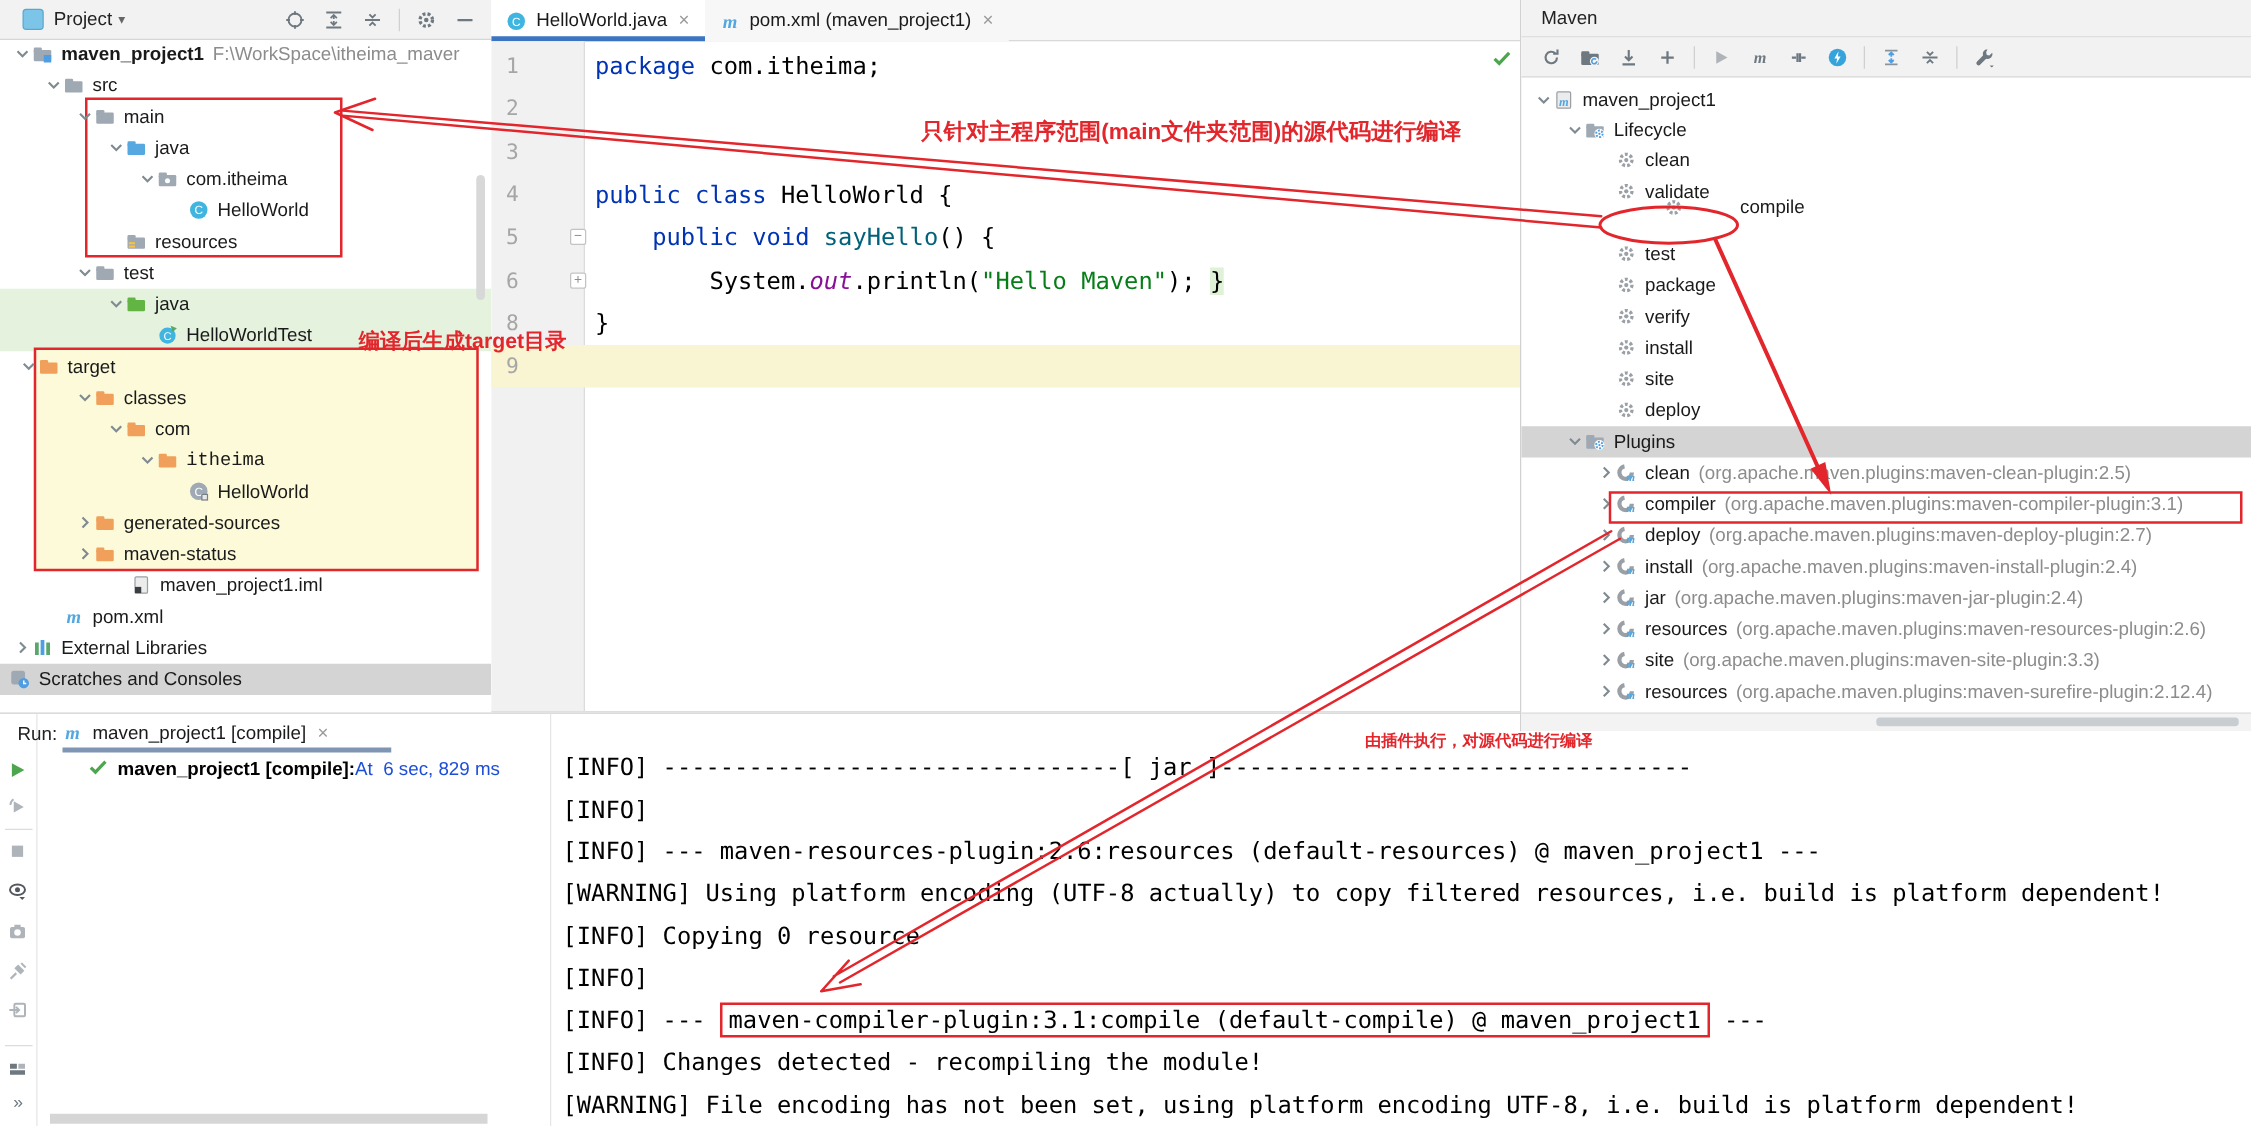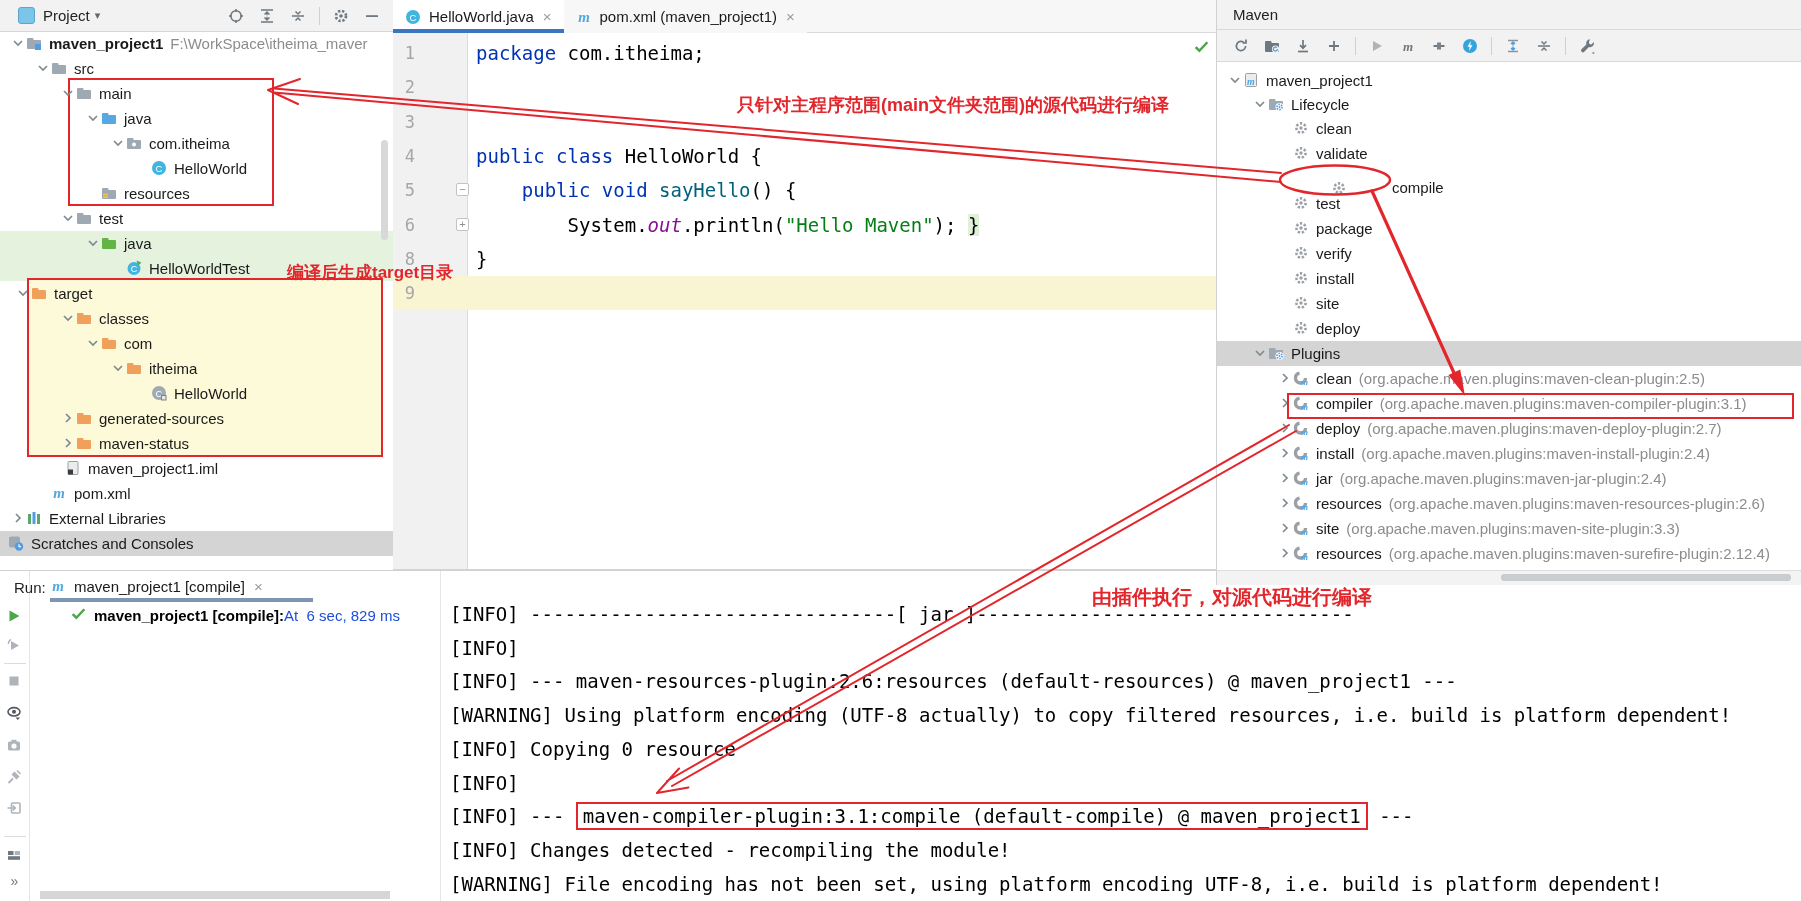--- a/index.html
+++ b/index.html
@@ -92,21 +92,21 @@
   #run-divider { position:absolute; left:440px; top:0; width:1px; height:100%; background:#E6E6E6; }
   #console { position:absolute; left:450px; top:0; right:0; height:100%; }
   .conline { position:absolute; left:0; white-space:pre; font-family:"DejaVu Sans Mono", monospace;
     font-size:19px; line-height:30px; height:30px; color:#000; }
   .conbox { border:2px solid #E2262C; padding:1px 5px; }
 
   
   .redann { position:absolute; color:#E2262C; font-weight:bold; z-index:70; white-space:nowrap; }
   #ann-compile-scope { left:737px; top:93px; font-size:18px; }
   #ann-target-dir { left:287px; top:261px; font-size:17px; }
-  #ann-plugin-exec { left:1092px; top:584px; font-size:20px; }
+  #ann-plugin-exec { left:1092px; top:584px; font-size:13px; }
   #arrow-overlay { position:absolute; left:0; top:0; width:1801px; height:901px; z-index:60;
     pointer-events:none; }
 </style>
 </head>
 <body>
 
 <div id="root">
 
   <div id="project-panel">
     <div id="project-header">
@@ -320,21 +320,21 @@
             </svg>
           </span>
           <span class="ticon">
             <svg width="16" height="16" viewBox="0 0 16 16">
               <rect x="1" y="3" width="6.5" height="4" rx="1" fill="#F0A05A"></rect>
               <rect x="1" y="5" width="14" height="9" rx="1" fill="#F0A05A"></rect>
             </svg>
           </span>
           <span class="tlabel">com</span>
         </div>
-        <div class="trow" style="top: 355.5px; padding-left: 110px;">
+        <div class="trow" style="top: 355.5px; padding-left: 110px; font-family: Liberation Mono, monospace;">
           <span class="chev">
             <svg width="16" height="16" viewBox="0 0 16 16">
               <path d="M4 6l4 4 4-4" stroke="#7F8B91" stroke-width="1.7" fill="none"></path>
             </svg>
           </span>
           <span class="ticon">
             <svg width="16" height="16" viewBox="0 0 16 16">
               <rect x="1" y="3" width="6.5" height="4" rx="1" fill="#F0A05A"></rect>
               <rect x="1" y="5" width="14" height="9" rx="1" fill="#F0A05A"></rect>
             </svg>
@@ -373,21 +373,21 @@
             </svg>
           </span>
           <span class="ticon">
             <svg width="16" height="16" viewBox="0 0 16 16">
               <rect x="1" y="3" width="6.5" height="4" rx="1" fill="#F0A05A"></rect>
               <rect x="1" y="5" width="14" height="9" rx="1" fill="#F0A05A"></rect>
             </svg>
           </span>
           <span class="tlabel">maven-status</span>
         </div>
-        <div class="trow" style="top: 455.5px; padding-left: 49px;">
+        <div class="trow" style="top: 455.5px; padding-left: 49px; margin-left: 40px;">
           <span class="chev"></span>
           <span class="ticon">
             <svg width="16" height="16" viewBox="0 0 16 16">
               <rect x="3" y="1.5" width="10" height="13" rx="1" fill="#ECECEC" stroke="#9AA0A6"></rect>
               <rect x="3" y="9.5" width="5" height="5" fill="#3B3E40"></rect>
             </svg>
           </span>
           <span class="tlabel">maven_project1.iml</span>
         </div>
         <div class="trow" style="top: 480.5px; padding-left: 35px;">
@@ -589,21 +589,21 @@
         <div class="trow" style="top: 140.5px; padding-left: 60px;">
           <span class="chev"></span>
           <span class="ticon">
             <svg width="16" height="16" viewBox="0 0 16 16">
               <circle cx="8" cy="8" r="4.6" fill="none" stroke="#9AA0A6" stroke-width="2.6" stroke-dasharray="2.3 1.7"></circle>
               <circle cx="8" cy="8" r="1.7" fill="#9AA0A6"></circle>
             </svg>
           </span>
           <span class="tlabel">validate</span>
         </div>
-        <div class="trow" style="top: 175px; padding-left: 60px; gap: 38px;">
+        <div class="trow" style="top: 153px; padding-left: 60px; gap: 38px;">
           <span class="chev"></span>
           <span class="ticon">
             <svg width="16" height="16" viewBox="0 0 16 16">
               <circle cx="8" cy="8" r="4.6" fill="none" stroke="#9AA0A6" stroke-width="2.6" stroke-dasharray="2.3 1.7"></circle>
               <circle cx="8" cy="8" r="1.7" fill="#9AA0A6"></circle>
             </svg>
           </span>
           <span class="tlabel">compile</span>
         </div>
         <div class="trow" style="top: 190.5px; padding-left: 60px;">

